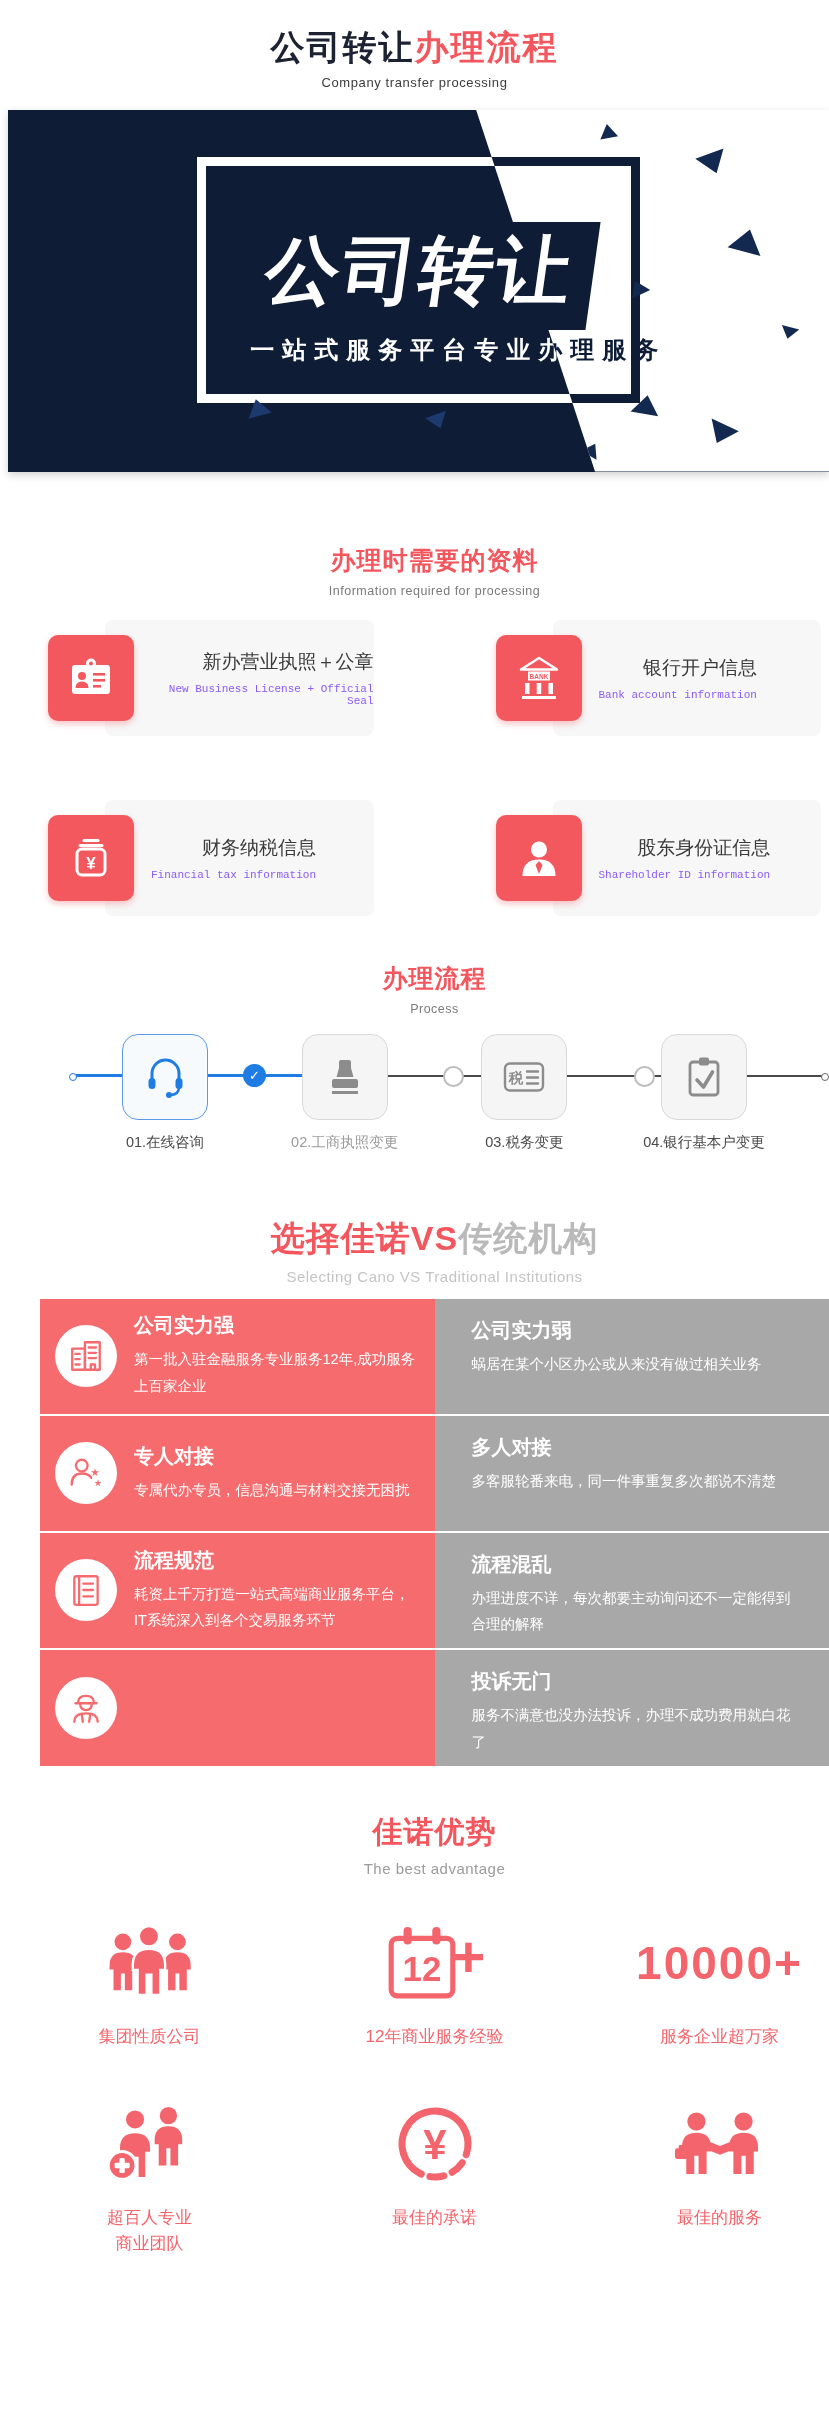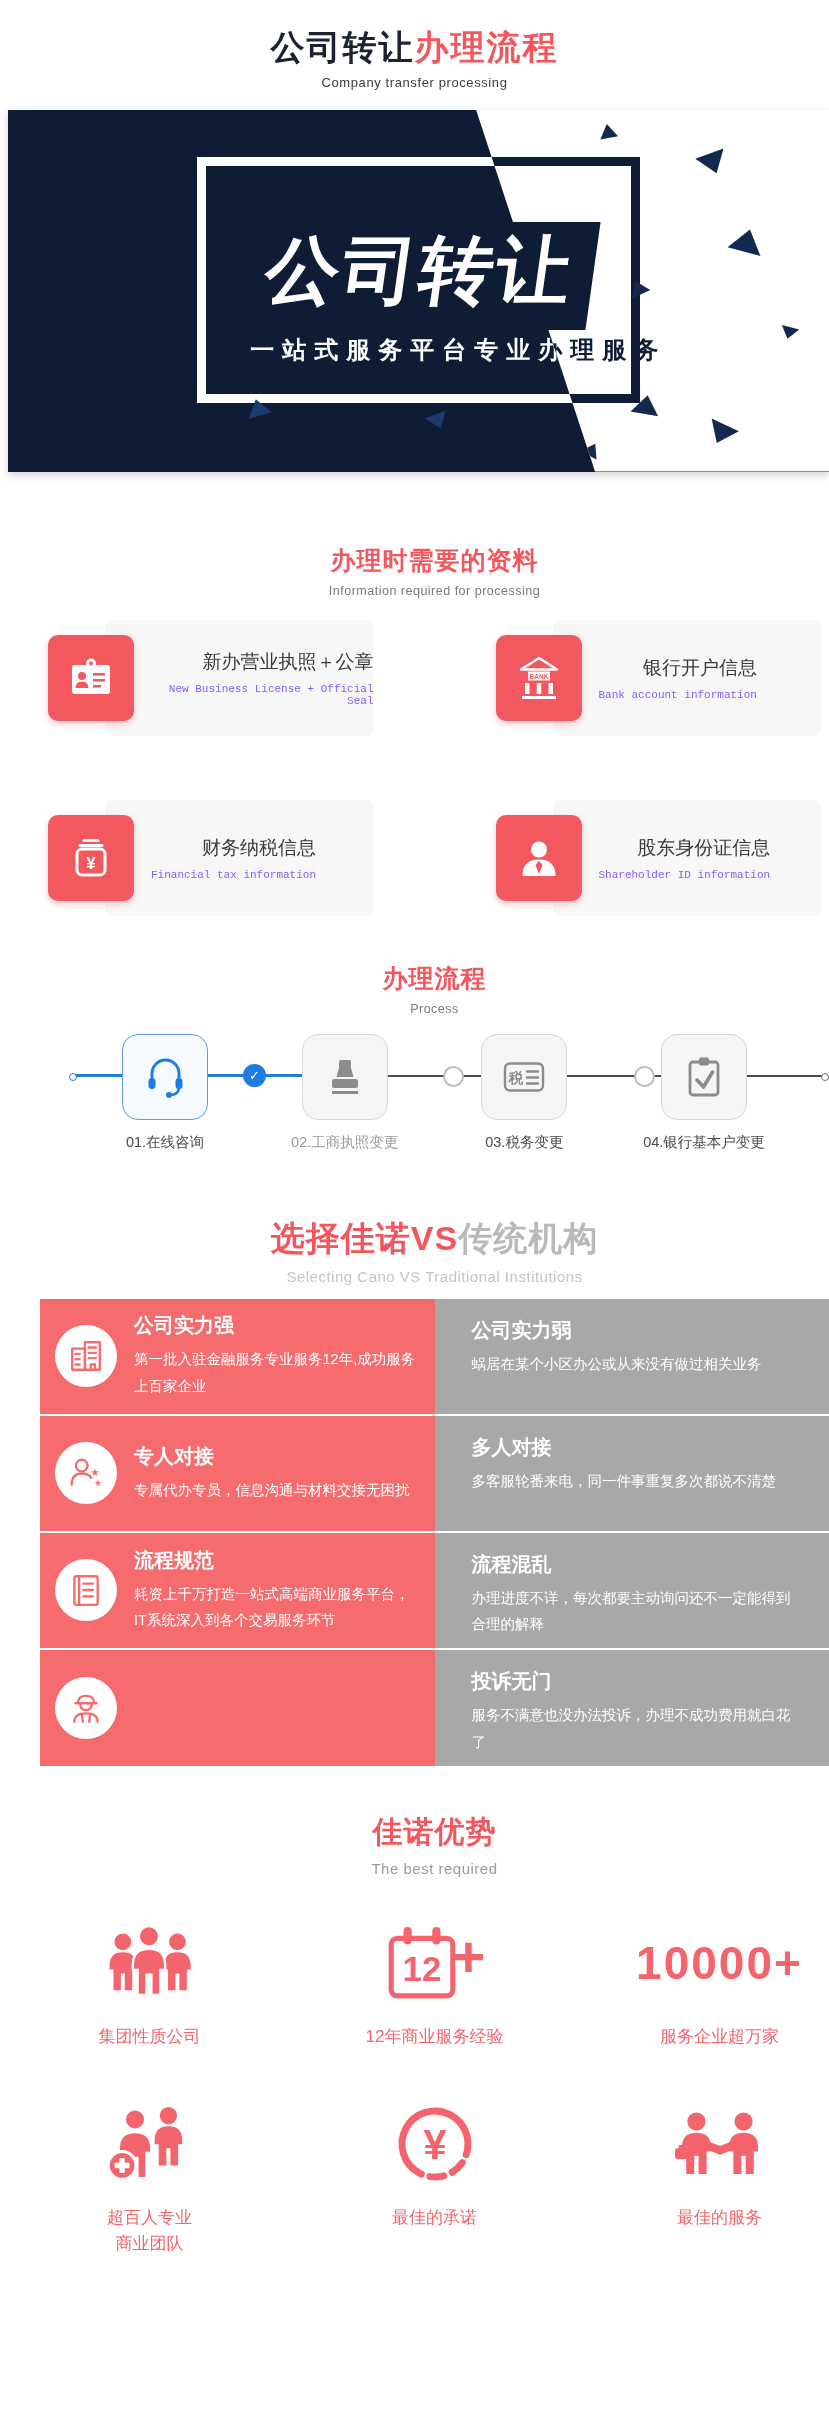--- a/index.html
+++ b/index.html
@@ -355,21 +355,21 @@
         <div class="vs-title">投诉无门</div>
         <div class="vs-desc">服务不满意也没办法投诉，办理不成功费用就白花了</div>
       </div>
     </div>
 
   </div>
 </section>
 
 <section class="sec adv">
   <h2 class="sec-title" style="font-size:30px;">佳诺优势</h2>
-  <div class="sec-sub" style="font-size:15px;color:#9b9b9b;">The best required</div>
+  <div class="sec-sub" style="font-size:15px;color:#9b9b9b;">The best advantage</div>
 
   <div class="adv-grid">
 
     <div class="adv-item">
       <div class="adv-icon">
         <svg width="92" height="80" viewBox="0 0 86 74" fill="#f4646c">
           <use href="#sil" transform="translate(2,9) scale(0.92)"></use>
           <use href="#sil" transform="translate(53,9) scale(0.92)"></use>
           <use href="#sil" transform="translate(23,2) scale(1.12)" stroke="#fff" stroke-width="2"></use>
         </svg>

